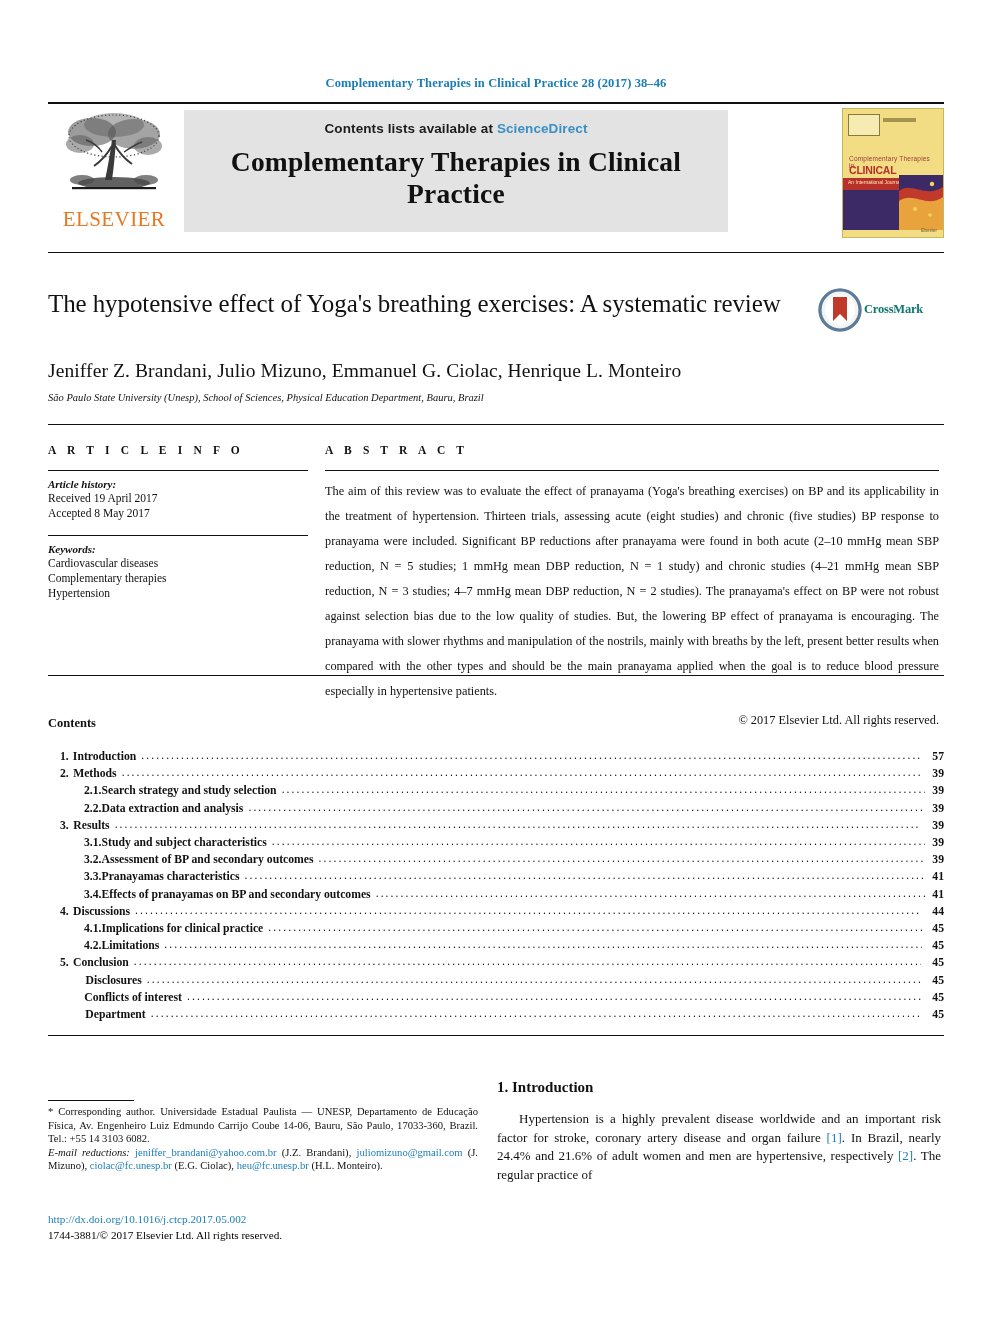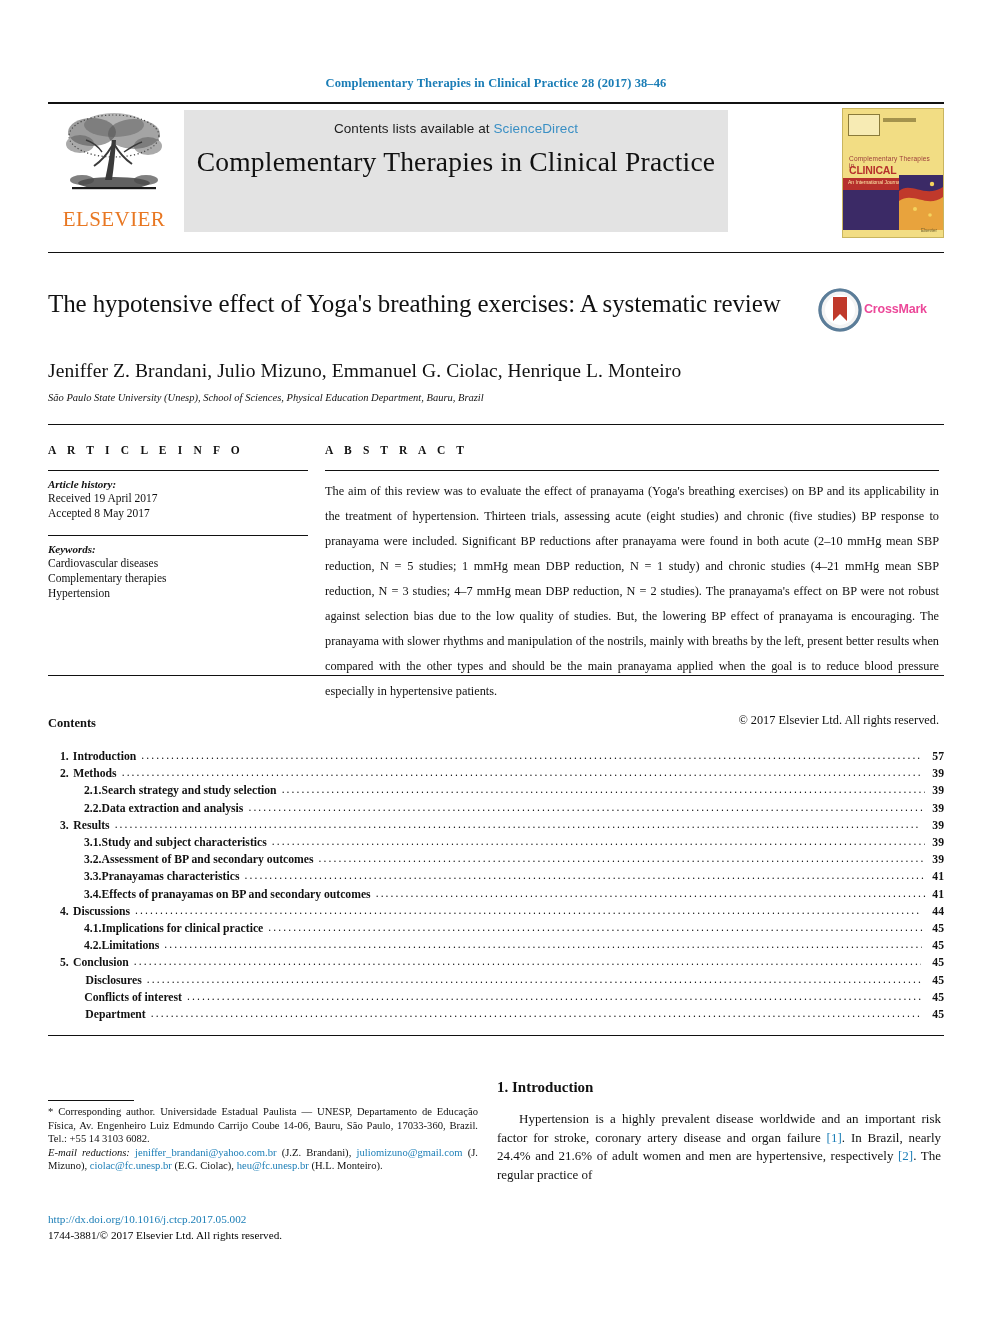--- a/index.html
+++ b/index.html
@@ -59,20 +59,21 @@
     font-weight: 400;
     margin-top: 1px;
   }
   .grey-band {
     position: absolute;
     left: 136px; top: 6px;
     width: 544px;
     height: 122px;
     background: #e3e3e3;
     text-align: center;
+    font-weight: bold;
   }
   .contents-line {
     font-family: "Liberation Sans", sans-serif;
     font-size: 13.5px;
     color: #1c1c1c;
     padding-top: 11px;
     letter-spacing: .1px;
   }
   .sd-link { color: #3a8fc4; }
   .journal-name {
@@ -177,22 +178,22 @@
     color: #111;
   }
 
   .crossmark {
     position: absolute;
     left: 818px; top: 288px;
     width: 116px; height: 46px;
   }
   .cm-word {
     position:absolute; left:46px; top:14px;
-    font-family:Liberation Sans, sans-serif;
-    font-weight:bold; font-size:12.5px; color:#ec4899;
+    font-family:Liberation Serif, serif;
+    font-weight:bold; font-size:12.5px; color:#0f766e;
     letter-spacing:-.2px;
   }
 
   
   .info-rule-top {
     position: absolute;
     left: 48px; top: 424px;
     width: 896px;
     border-top: 1.2px solid #111;
   }

